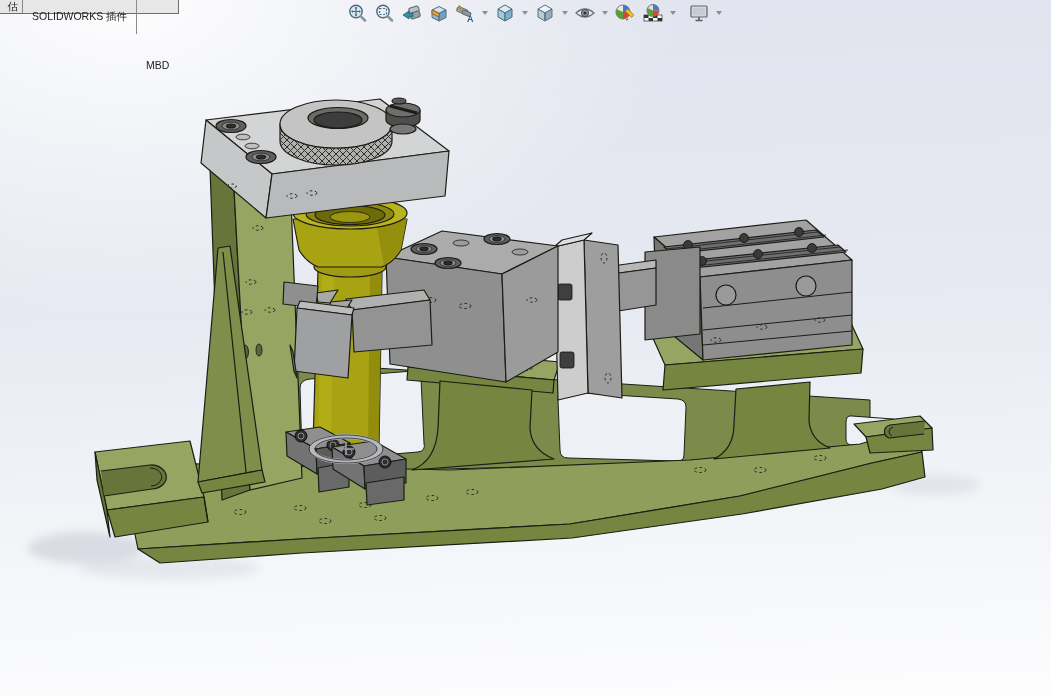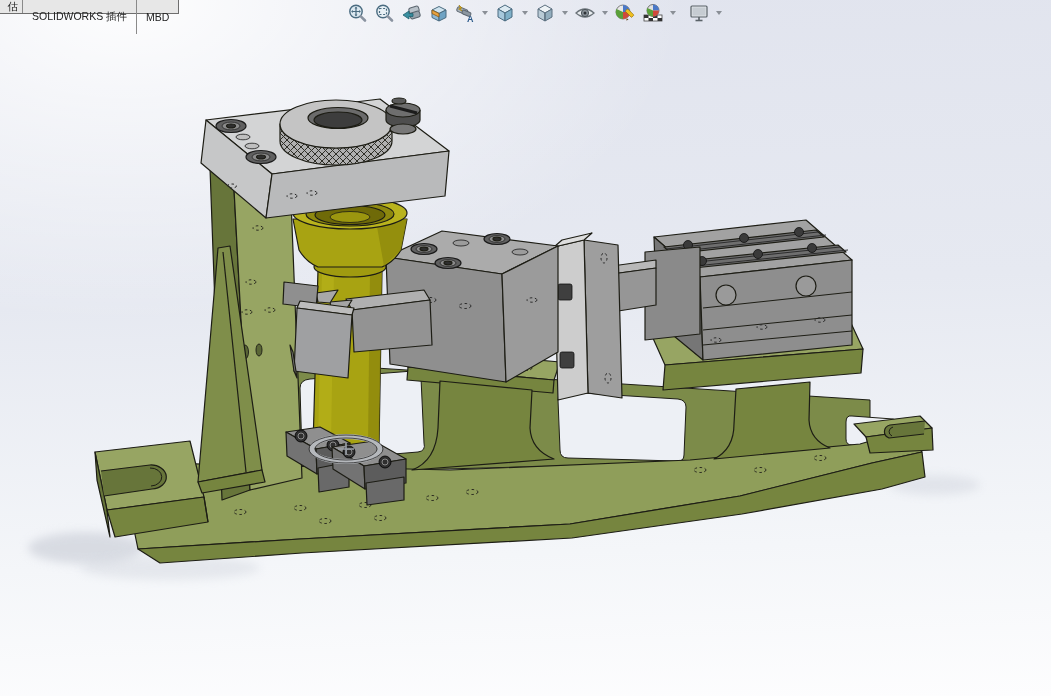--- a/index.html
+++ b/index.html
@@ -8,21 +8,21 @@
     background-image:
       radial-gradient(ellipse 900px 520px at 12% 0%, rgba(255,255,255,.95), rgba(255,255,255,0) 62%),
       linear-gradient(178deg, var(--bg-top) 0%, #e6e9f1 42%, #f4f6f9 78%, var(--bg-bottom) 100%);
   }
   #model-svg{position:absolute;left:0;top:0;}
   
   .tabbar{position:absolute;left:0;top:0;display:flex;align-items:stretch;
     background:#e7e7e7;border:1px solid #6e6e6e;border-top:none;border-left:none;height:13px;}
   .tab{display:flex;align-items:center;padding:17px 9px;font-size:10.5px;color:#222;
     border-right:1px solid #8a8a8a;white-space:nowrap;cursor:default;}
-  .tab:last-child{border-right:none;}
+  .tab:last-child{border-right:none;margin-top:48px;}
   .tab.clipped{padding:0 4px 0 0;overflow:hidden;width:18px;justify-content:flex-end;}
   
   .hud{position:absolute;left:344px;top:1px;display:flex;align-items:center;height:24px;}
   .hud-btn{background:transparent;border:none;padding:1px;margin:0 2px;cursor:pointer;line-height:0;}
   .hud-btn svg{display:block;}
   .caret{width:0;height:0;border-left:3.5px solid transparent;border-right:3.5px solid transparent;
     border-top:4px solid #8a8f96;margin:0 3px;cursor:pointer;}
   .gap{width:6px;}
 </style>
 </head>

